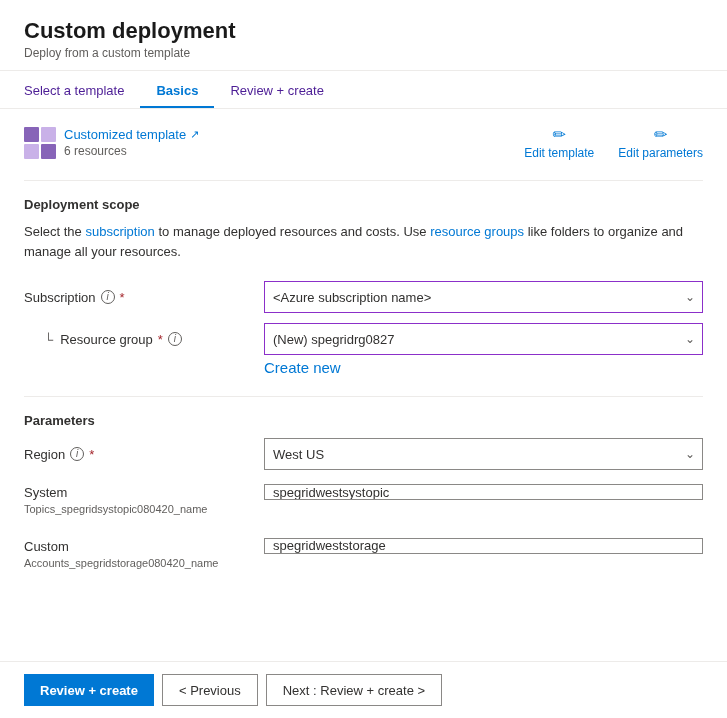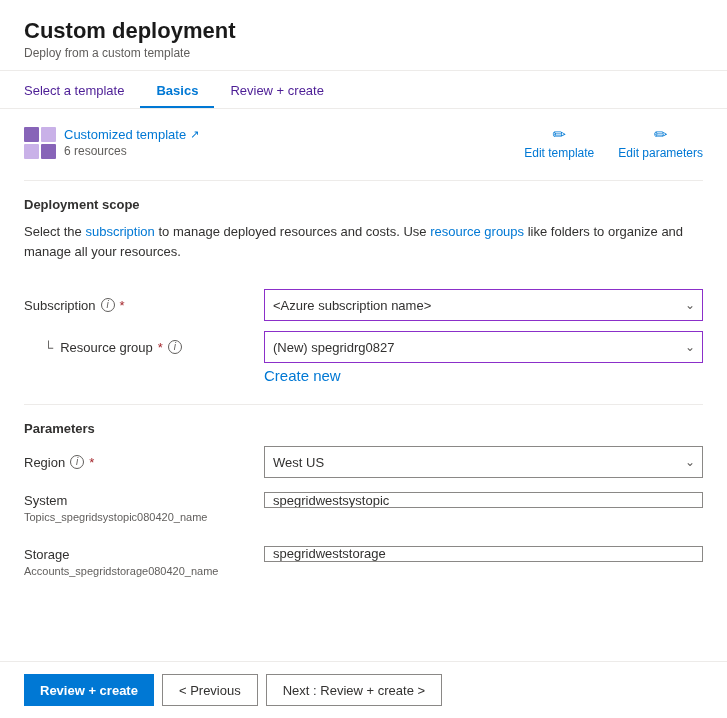--- a/index.html
+++ b/index.html
@@ -134,21 +134,21 @@
     }
     .deployment-scope-section {
       margin-bottom: 20px;
       border-top: 1px solid #edebe9;
       padding-top: 16px;
     }
     .scope-description {
       font-size: 13px;
       color: #323130;
       line-height: 1.5;
-      margin-bottom: 28px;
+      margin-bottom: 20px;
     }
     .scope-description a, .link-text {
       color: #0078d4;
       cursor: pointer;
       text-decoration: none;
     }
     .form-row {
       display: flex;
       align-items: center;
       margin-bottom: 10px;
@@ -407,21 +407,21 @@
         <div class="label-main">System</div>
         <div class="label-sub">Topics_spegridsystopic080420_name</div>
       </div>
       <div class="form-control-wrapper">
         <input type="text" class="text-input" value="spegridwestsystopic" style="">
       </div>
     </div>
 
     <div class="form-row" style="align-items:flex-start; padding-top:10px;">
       <div class="form-label-stacked">
-        <div class="label-main">Storage</div>
+        <div class="label-main">Custom</div>
         <div class="label-sub">Accounts_spegridstorage080420_name</div>
       </div>
       <div class="form-control-wrapper">
         <input type="text" class="text-input" value="spegridweststorage" style="">
       </div>
     </div>
   </div>
 
 </div>
 

